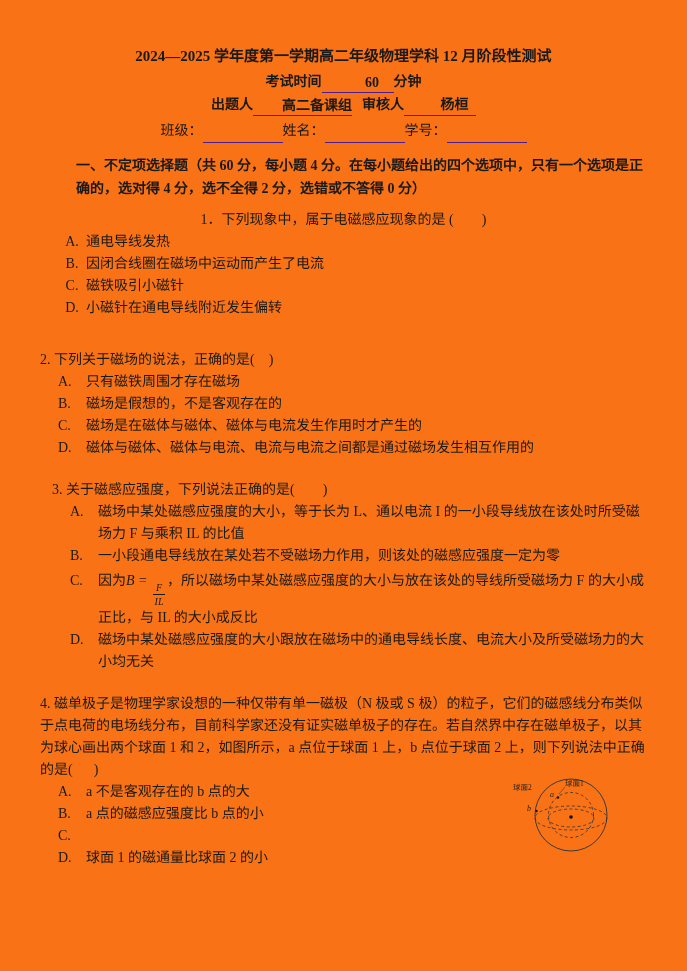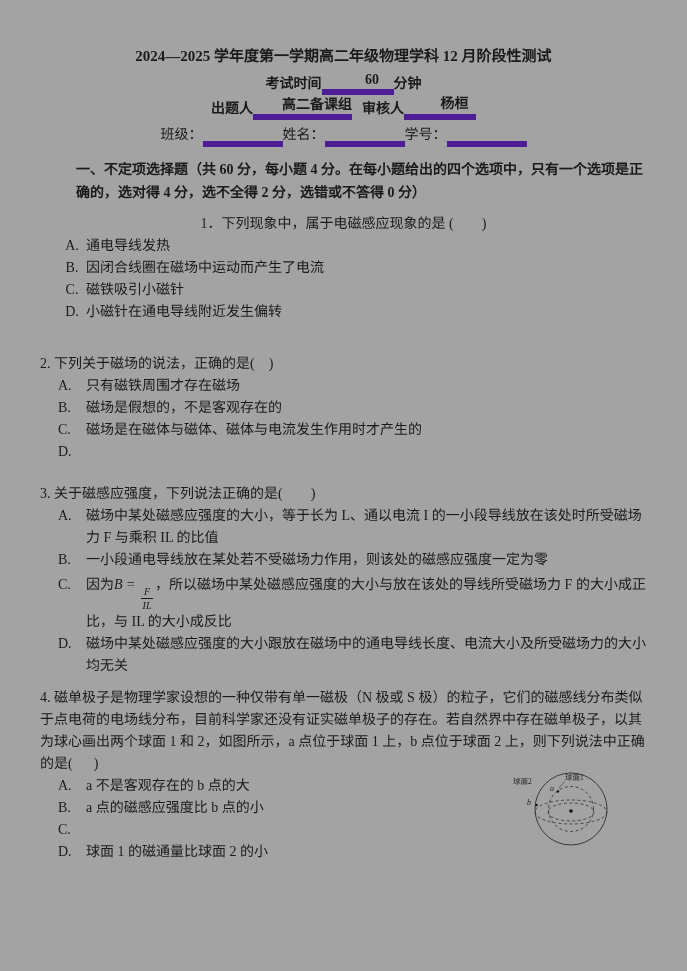--- a/index.html
+++ b/index.html
@@ -2,35 +2,35 @@
 <html lang="zh-CN"><head>
 <meta charset="utf-8">
 <style>
   * { margin: 0; padding: 0; box-sizing: border-box; }
   html, body { background: #888; }
   .page {
     position: relative;
     width: 687px;
     height: 971px;
     margin: 0 auto;
-    background: #a3a3a3;
+    background: #f97316;
     color: #1a1a1a;
     font-family: "Liberation Serif", "DejaVu Serif", serif;
     font-size: 14px;
     line-height: 22px;
     padding: 44px 40px 0 40px;
     overflow: hidden;
   }
   .center { text-align: center; }
   .bold { font-weight: bold; }
   .hdr-line { line-height: 23px; }
   .title-line { font-size: 15px; line-height: 24px; margin-bottom: 2px; }
   .uline {
     display: inline-block;
-    border-bottom: 6px solid #4c1d95;
+    border-bottom: 1px solid #4c1d95;
     text-align: center;
     vertical-align: bottom;
     line-height: 19px;
     padding-left: 29px;
   }
   .u-time { min-width: 72px; }
   .u-setter { min-width: 96px; }
   .u-reviewer { min-width: 72px; font-family: Liberation Mono, monospace; }
   .u-blank { min-width: 80px; }
   .fill-line { margin-top: 3px; line-height: 24px; }
@@ -136,44 +136,45 @@
     <div class="option">
         <span class="opt-label">B.</span>
         <span class="opt-text">磁场是假想的，不是客观存在的</span>
       </div>
     <div class="option">
         <span class="opt-label">C.</span>
         <span class="opt-text">磁场是在磁体与磁体、磁体与电流发生作用时才产生的</span>
       </div>
     <div class="option">
         <span class="opt-label">D.</span>
-      </div>
-  </div>
-
-  <div class="question" style="margin-top:20px;">
+        <span class="opt-text">磁体与磁体、磁体与电流、电流与电流之间都是通过磁场发生相互作用的</span>
+      </div>
+  </div>
+
+  <div class="question" style="margin-top:20px;margin-left:12px;">
     <div class="stem"><span class="qnum">3. </span><span>关于磁感应强度，下列说法正确的是(        )</span></div>
     <div class="option">
         <span class="opt-label">A.</span>
         <span class="opt-text">磁场中某处磁感应强度的大小，等于长为 L、通以电流 I 的一小段导线放在该处时所受磁场力 F 与乘积 IL 的比值</span>
       </div>
     <div class="option">
         <span class="opt-label">B.</span>
         <span class="opt-text">一小段通电导线放在某处若不受磁场力作用，则该处的磁感应强度一定为零</span>
       </div>
     <div class="option" style="margin-top:3px;">
       <span class="opt-label">C.</span>
       <span class="opt-text frac-wrap"><span>因为</span><span class="flhs">B = </span><span class="frac"><span class="num">F</span><span class="den">IL</span></span><span>，所以磁场中某处磁感应强度的大小与放在该处的导线所受磁场力 F 的大小成正比，与 IL 的大小成反比</span></span>
     </div>
     <div class="option">
         <span class="opt-label">D.</span>
         <span class="opt-text">磁场中某处磁感应强度的大小跟放在磁场中的通电导线长度、电流大小及所受磁场力的大小均无关</span>
       </div>
   </div>
 
-  <div class="question" style="margin-top:10px;">
+  <div class="question" style="margin-top:20px;">
     <div class="stem"><span class="qnum">4. </span><span>磁单极子是物理学家设想的一种仅带有单一磁极（N 极或 S 极）的粒子，它们的磁感线分布类似于点电荷的电场线分布，目前科学家还没有证实磁单极子的存在。若自然界中存在磁单极子，以其为球心画出两个球面 1 和 2，如图所示，a 点位于球面 1 上，b 点位于球面 2 上，则下列说法中正确的是(      )</span></div>
     <div class="q4-body">
       <div class="q4-options">
         <div class="option">
             <span class="opt-label">A.</span>
             <span class="opt-text">a 不是客观存在的 b 点的大</span>
           </div>
         <div class="option">
             <span class="opt-label">B.</span>
             <span class="opt-text">a 点的磁感应强度比 b 点的小</span>

